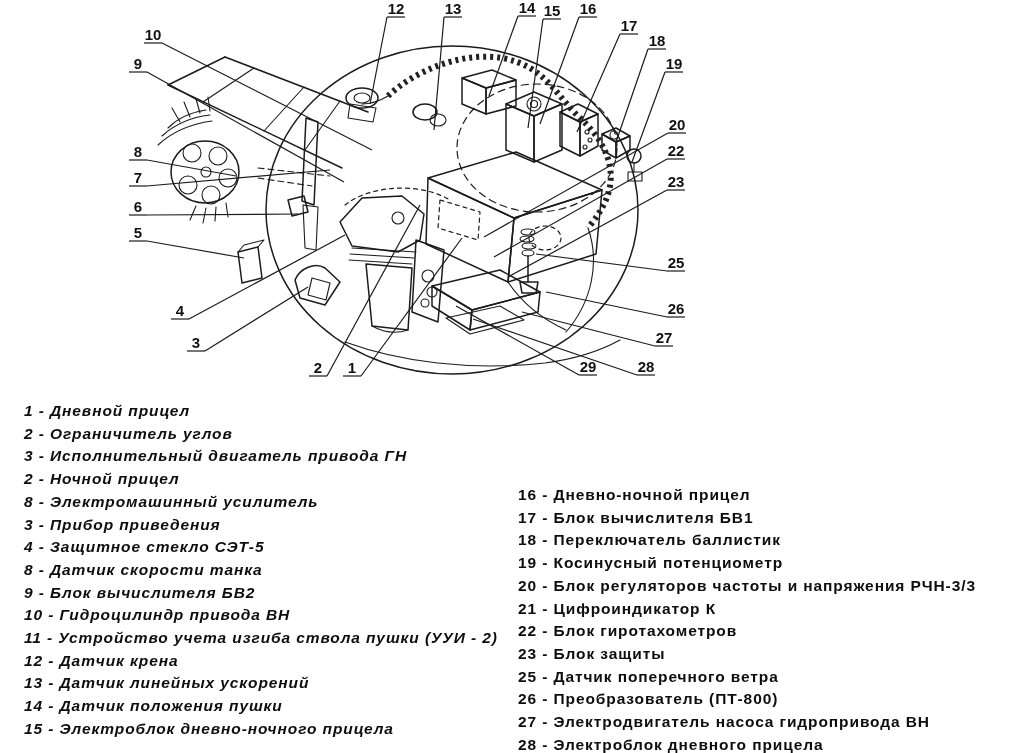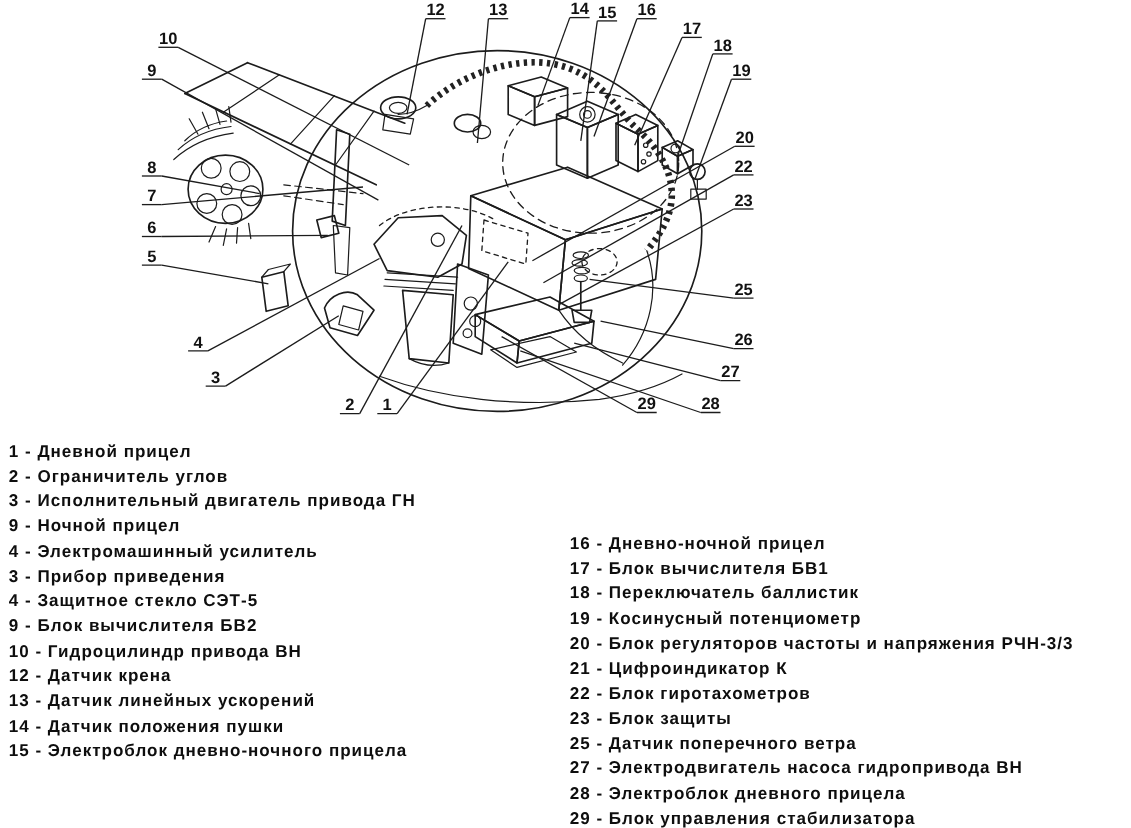--- a/index.html
+++ b/index.html
@@ -15,21 +15,21 @@
   .dash{stroke-dasharray:7 5;stroke-width:1.2;}
   .dash2{stroke-dasharray:4 4;stroke-width:1.2;}
   .cable{fill:none;stroke:#222;stroke-width:6;stroke-dasharray:3 4;}
   .callout-num{font:bold 15px "Liberation Sans",sans-serif;fill:#111;}
   .callout-underline,.leader-line{stroke:#1c1c1c;stroke-width:1.2;fill:none;}
   .legend-col{
     position:absolute;white-space:nowrap;
     font-size:15.5px;font-weight:bold;letter-spacing:0.9px;
     line-height:22.7px;color:#0e0e0e;
   }
-  .legend-left{left:8px;top:400px;}
+  .legend-left{left:24px;top:400px;font-style:italic;}
   .legend-right{left:518px;top:436px;margin-top:48px;}
 </style>
 </head>
 <body>
 
 <div class="diagram-wrap">
 <svg viewBox="0 0 1028 398" width="1028" height="398">
 
   <g>
     <ellipse class="ln" cx="452" cy="210" rx="186" ry="164"></ellipse>
@@ -250,37 +250,40 @@
         <line x1="579" y1="375" x2="597" y2="375" class="callout-underline"></line>
         <line x1="579" y1="375" x2="456" y2="306" class="leader-line"></line>
       </g>
 </svg>
 </div>
 
 <div class="legend-col legend-left">
     <div class="legend-line">1 - Дневной прицел</div>
     <div class="legend-line">2 - Ограничитель углов</div>
     <div class="legend-line">3 - Исполнительный двигатель привода ГН</div>
-    <div class="legend-line">9 - Ночной прицел</div>
-    <div class="legend-line">4 - Электромашинный усилитель</div>
+    <div class="legend-line">2 - Ночной прицел</div>
+    <div class="legend-line">8 - Электромашинный усилитель</div>
     <div class="legend-line">3 - Прибор приведения</div>
     <div class="legend-line">4 - Защитное стекло СЭТ-5</div>
+    <div class="legend-line">8 - Датчик скорости танка</div>
     <div class="legend-line">9 - Блок вычислителя БВ2</div>
     <div class="legend-line">10 - Гидроцилиндр привода ВН</div>
+    <div class="legend-line">11 - Устройство учета изгиба ствола пушки (УУИ - 2)</div>
     <div class="legend-line">12 - Датчик крена</div>
     <div class="legend-line">13 - Датчик линейных ускорений</div>
     <div class="legend-line">14 - Датчик положения пушки</div>
     <div class="legend-line">15 - Электроблок дневно-ночного прицела</div>
   </div>
 <div class="legend-col legend-right">
     <div class="legend-line">16 - Дневно-ночной прицел</div>
     <div class="legend-line">17 - Блок вычислителя БВ1</div>
     <div class="legend-line">18 - Переключатель баллистик</div>
     <div class="legend-line">19 - Косинусный потенциометр</div>
     <div class="legend-line">20 - Блок регуляторов частоты и напряжения РЧН-3/3</div>
     <div class="legend-line">21 - Цифроиндикатор К</div>
     <div class="legend-line">22 - Блок гиротахометров</div>
     <div class="legend-line">23 - Блок защиты</div>
     <div class="legend-line">25 - Датчик поперечного ветра</div>
+    <div class="legend-line">26 - Преобразователь (ПТ-800)</div>
     <div class="legend-line">27 - Электродвигатель насоса гидропривода ВН</div>
     <div class="legend-line">28 - Электроблок дневного прицела</div>
     <div class="legend-line">29 - Блок управления стабилизатора</div>
   </div>
 
 </body></html>

